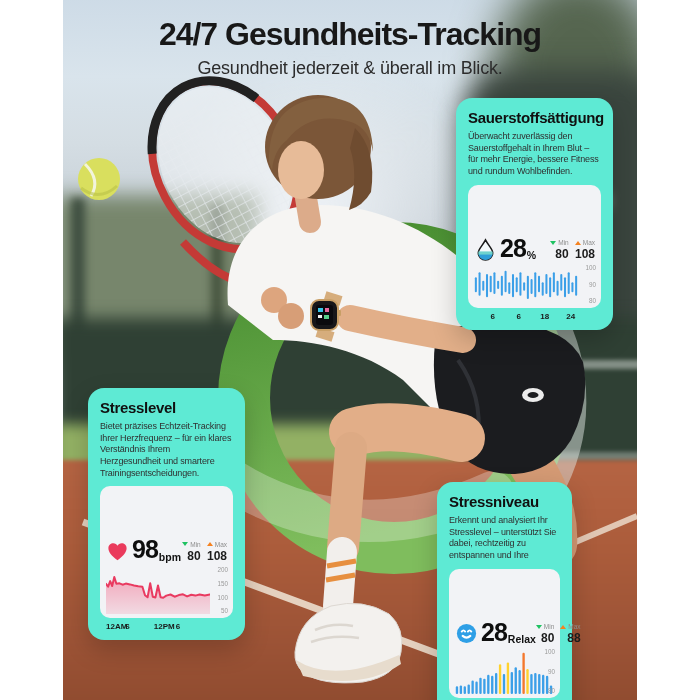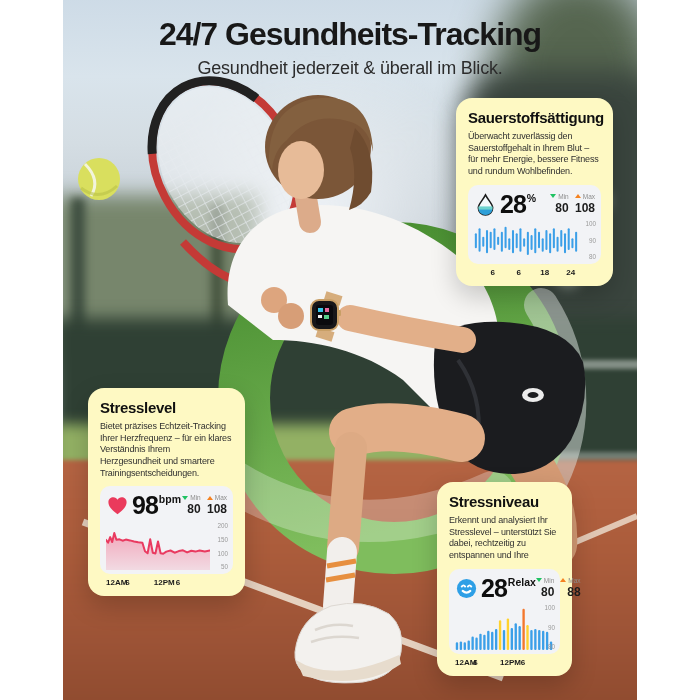--- a/index.html
+++ b/index.html
@@ -27,29 +27,29 @@
   .grass{left:-10px;top:424px;width:410px;height:54px;background:#93b164;filter:blur(7px);}
   .clay{left:-10px;top:460px;width:600px;height:260px;filter:blur(2px);
         background:linear-gradient(180deg,#b56443 0%,#ab5c3b 35%,#9c5336 70%,#8d4a2e 100%);}
   #scene{position:absolute;left:0;top:0;}
   
   .page-title{position:absolute;top:16px;left:0;width:700px;text-align:center;z-index:6;
               font-size:32px;font-weight:bold;letter-spacing:-1px;color:#181818;}
   .page-subtitle{position:absolute;top:58px;left:0;width:700px;text-align:center;z-index:6;
                  font-size:18px;color:#2c2c2c;letter-spacing:-0.2px;}
   
-  .card{position:absolute;z-index:5;background:#fef9c3;border-radius:16px;box-sizing:border-box;
+  .card{position:absolute;z-index:5;background:#5eead4;border-radius:16px;box-sizing:border-box;
         padding:11px 12px 8px;box-shadow:0 10px 26px rgba(0,0,0,.20);}
   #card-spo2{left:456px;top:98px;width:157px;}
   #card-heart{left:88px;top:388px;width:157px;}
   #card-stress{left:437px;top:482px;width:135px;}
   .card h2{margin:0 0 5px;font-size:15px;letter-spacing:-0.3px;color:#101010;white-space:nowrap;}
   .card p{margin:4px 0 7px;font-size:9px;line-height:1.3;letter-spacing:-0.15px;color:#303030;}
   .widget{background:#f2f3f6;border-radius:10px;padding:6px 6px 4px;}
-  .stat-row{display:flex;align-items:flex-start;}
+  .stat-row{display:flex;align-items:flex-end;margin-top:44px;}
   .w-icon{flex:0 0 auto;width:23px;height:23px;margin:2px 3px 0 0;}
   .big{font-size:25px;font-weight:bold;color:#0e0e0e;line-height:1.05;letter-spacing:-1px;}
   .sup{font-size:10.5px;font-weight:bold;color:#111;margin:1px 0 0 1px;}
   .minmax{margin-left:auto;display:flex;gap:6px;padding-top:2px;}
   .mm{text-align:right;}
   .mm-label{display:flex;align-items:center;justify-content:flex-end;gap:2px;
             font-size:6.5px;color:#8d8d8d;}
   .tri{width:0;height:0;border-left:3px solid transparent;border-right:3px solid transparent;display:inline-block;}
   .tri.down{border-top:4px solid #1fc262;}
   .tri.up{border-bottom:4px solid #f58220;}

